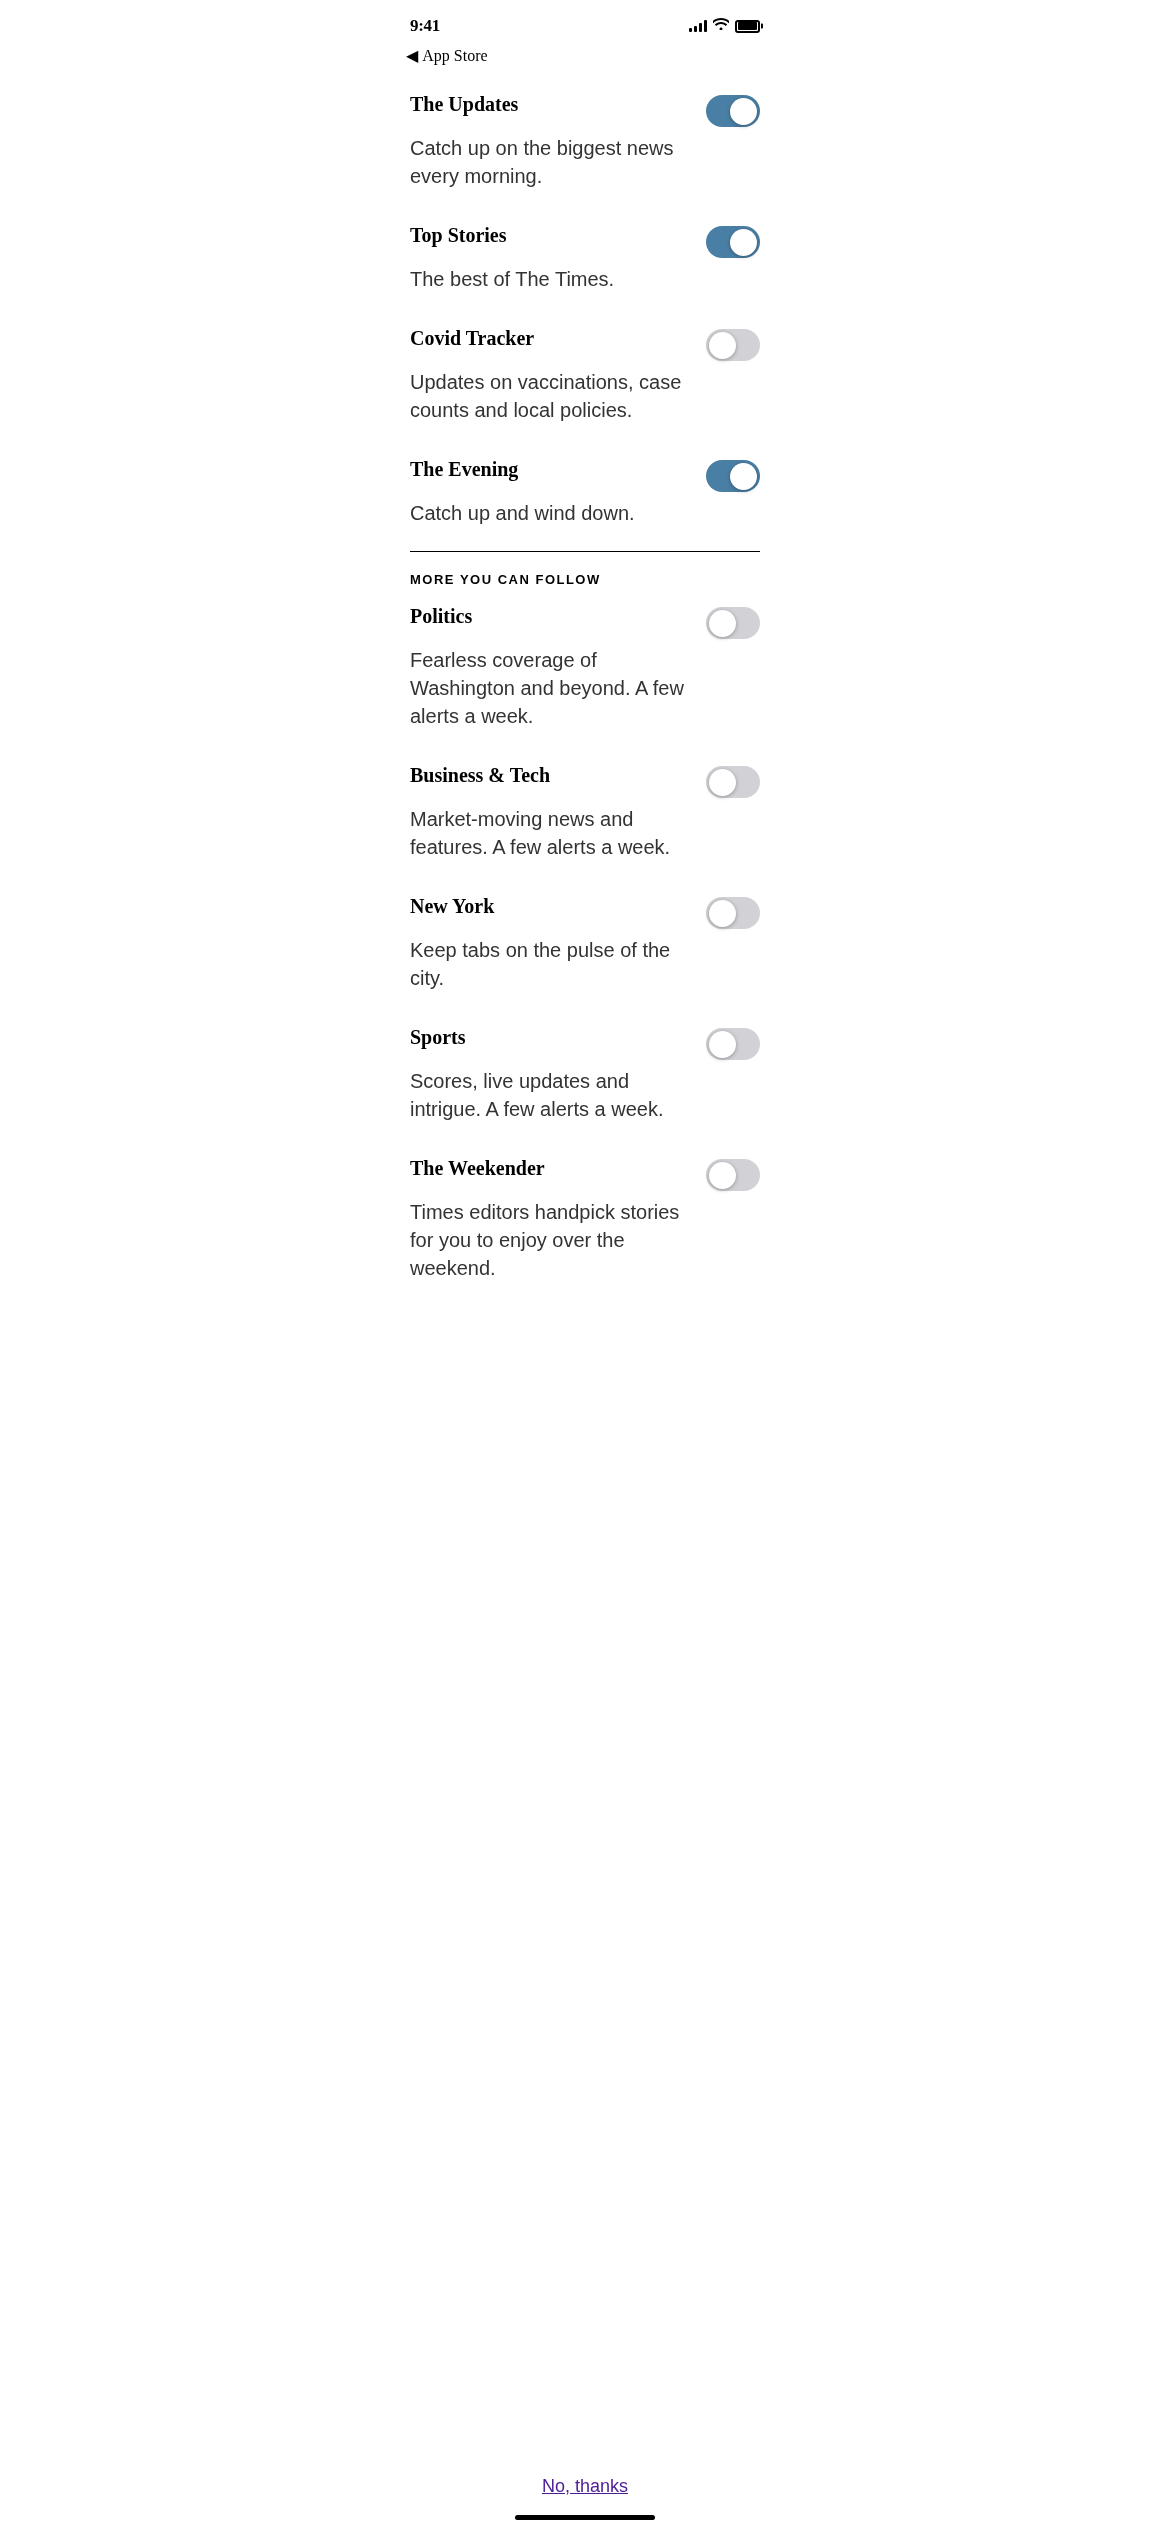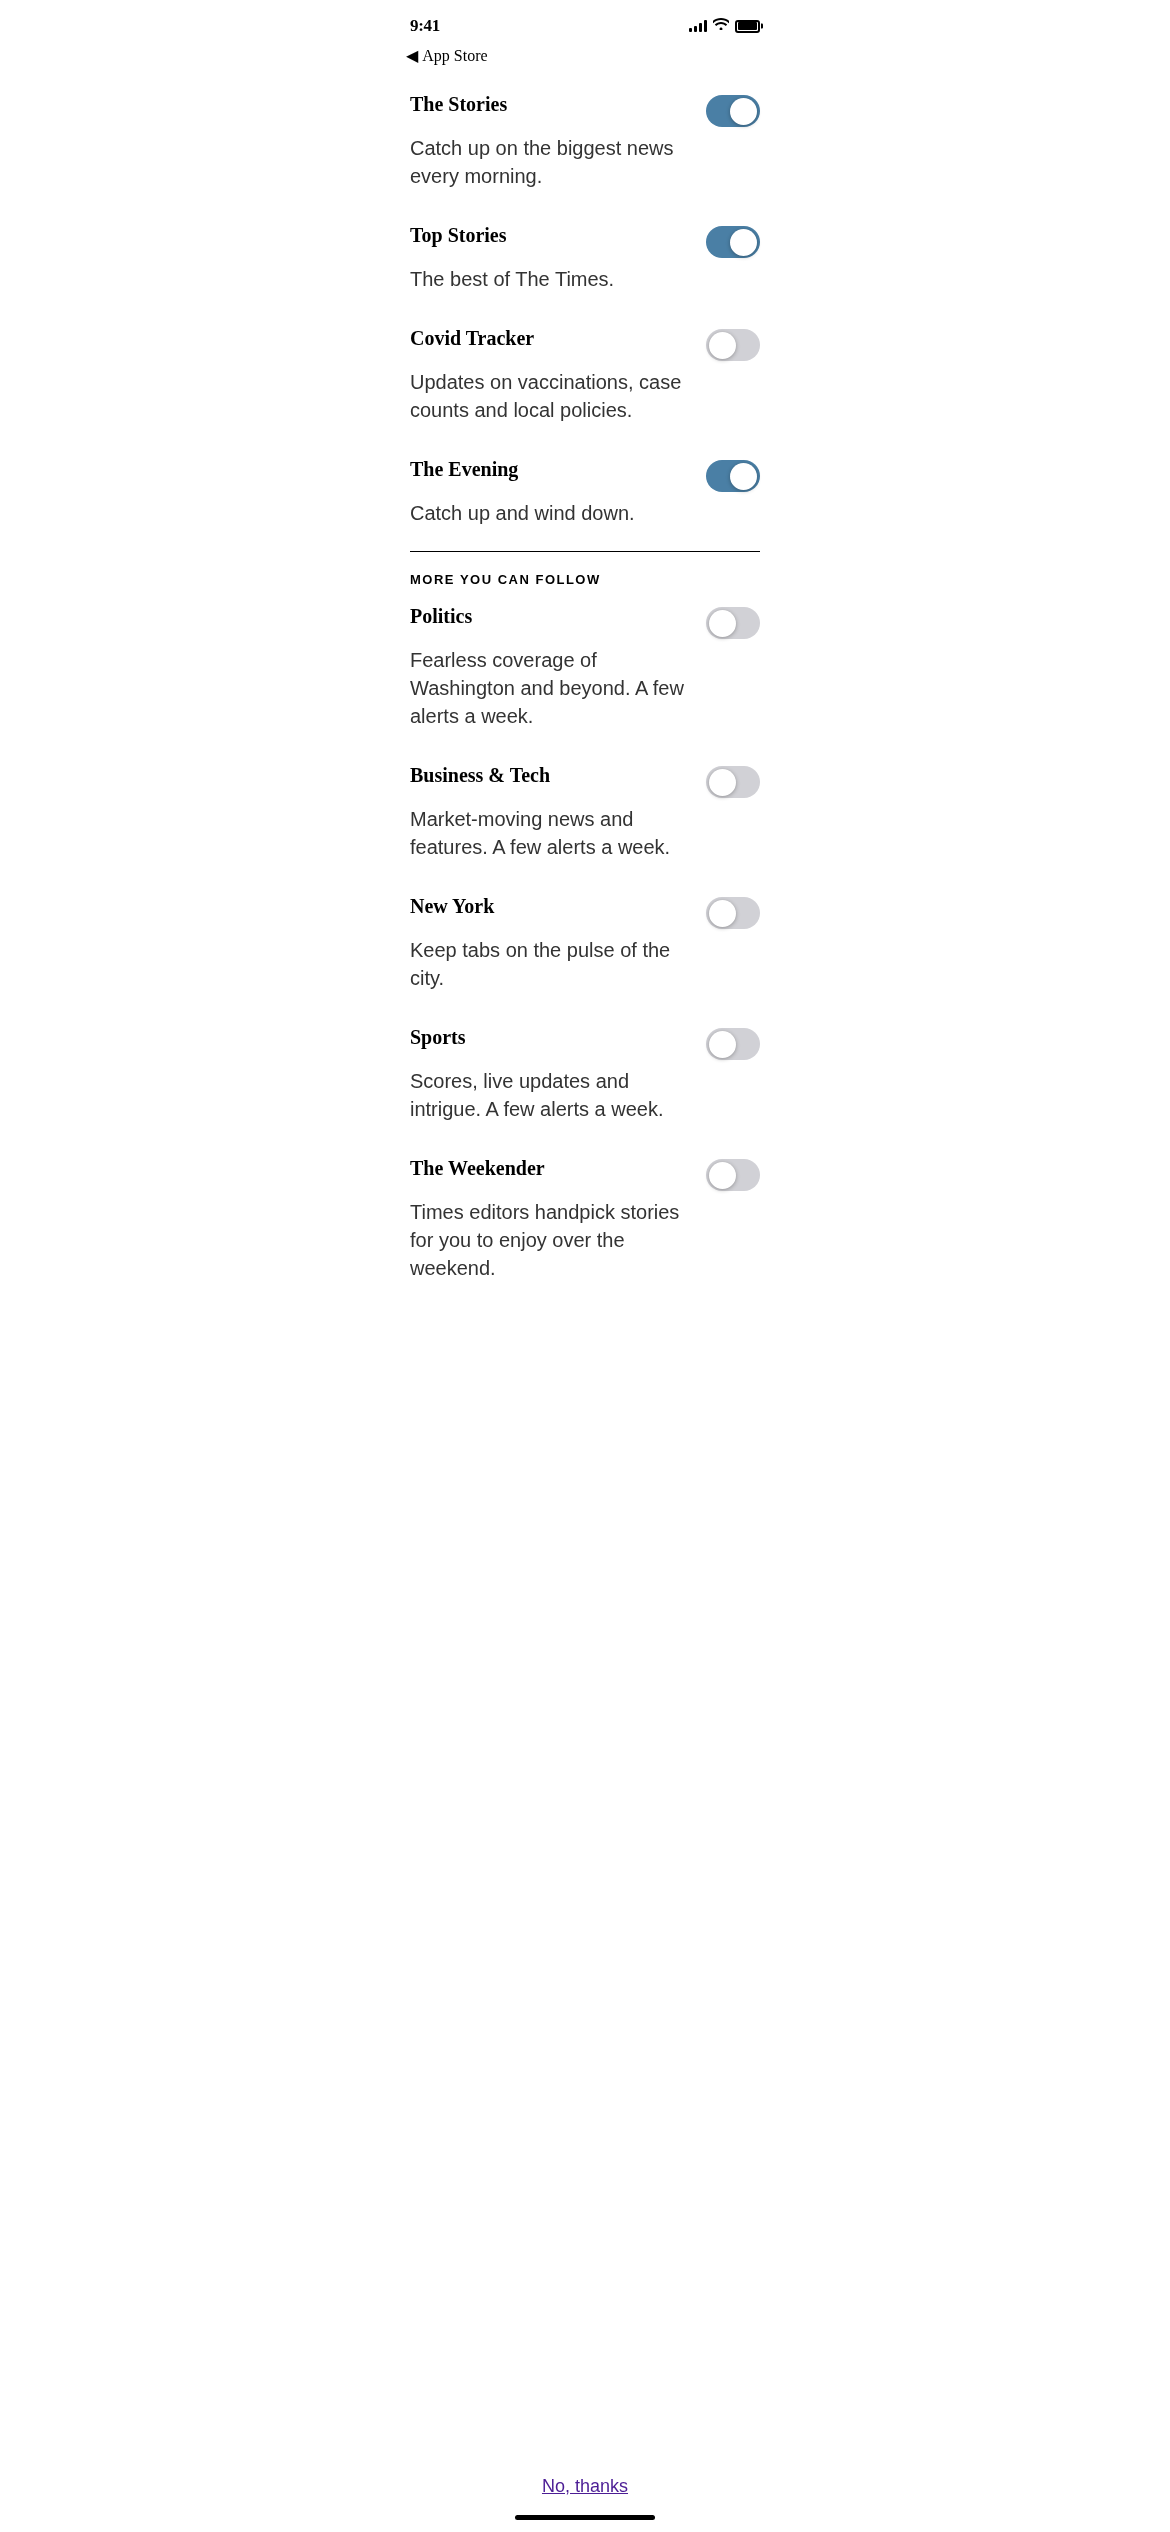--- a/index.html
+++ b/index.html
@@ -253,21 +253,21 @@
   <span class="back-arrow">◀</span>
   <span class="back-label">App Store</span>
 </div>
 
 <div class="content">
 
   <div>
 
     <div class="toggle-row">
       <div class="toggle-text">
-        <div class="toggle-title">The Stories</div>
+        <div class="toggle-title">The Updates</div>
         <div class="toggle-desc">Catch up on the biggest news every morning.</div>
       </div>
       <div class="toggle-switch on">
         <div class="toggle-knob"></div>
       </div>
     </div>
 
     <div class="toggle-row">
       <div class="toggle-text">
         <div class="toggle-title">Top Stories</div>

